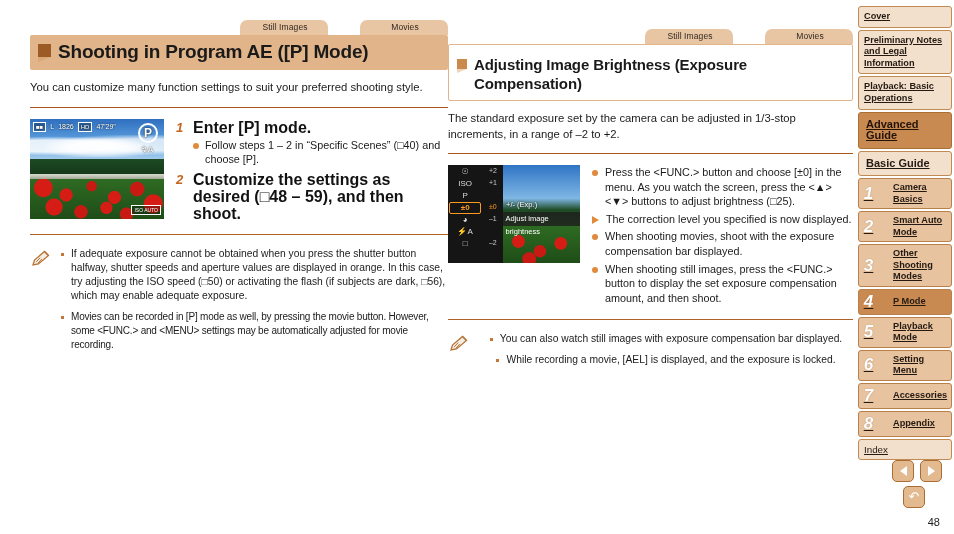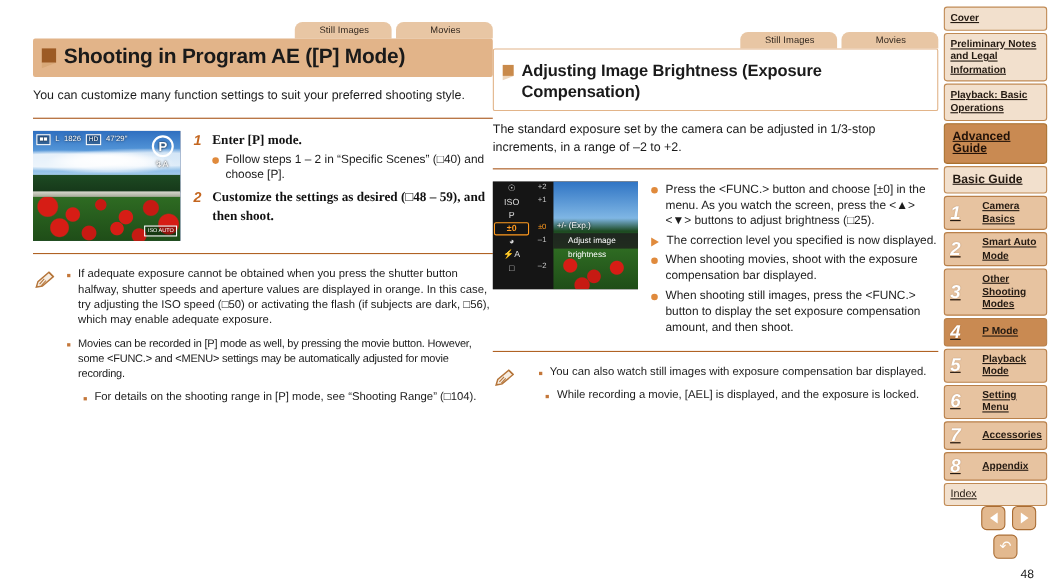--- a/index.html
+++ b/index.html
@@ -23,20 +23,21 @@
     background: #e8c6a4;
     color: #33281f;
     font-size: 8.5px;
     line-height: 15px;
     height: 15px;
     padding: 0 16px 0 18px;
     border-radius: 7px 7px 0 0;
     text-align: center;
     min-width: 88px;
     letter-spacing: .1px;
+    margin-left: 28px;
   }
 
   
   .hbar {
     background: #e2b489;
     border-radius: 2px;
     padding: 5px 8px 6px 8px;
     display: flex;
     align-items: flex-start;
     gap: 7px;
@@ -184,25 +185,24 @@
   .stepnum {
     color: #c4661f;
     font-weight: bold;
     font-style: italic;
     font-size: 13px;
     line-height: 17px;
     flex: 0 0 auto;
     width: 10px;
   }
   .steptitle {
-    font-size: 12px;
+    font-size: 16px;
     font-weight: bold;
     line-height: 17px;
     color: #121212;
-    font-family: Liberation Serif, serif;
   }
   .substep {
     display: flex; gap: 6px;
     margin: 2px 0 4px 17px;
   }
   .dot {
     flex: 0 0 auto;
     width: 6px; height: 6px; border-radius: 50%;
     background: #e08a3c;
     margin-top: 5px;
@@ -262,21 +262,21 @@
   .mnum { color:#c8c8c8; font-size:7px; line-height:11px; text-align:center; height:12.2%; }
   .mnum.hl { color:#ff9a1f; }
   .exptag {
     position:absolute; left:44%; top:36%;
     color:#fff; font-size:7.5px; text-shadow:0 0 2px #000;
   }
   .tipbar {
     position:absolute; left:42%; right:0; top:48%;
     background: rgba(30,30,30,.82);
     color:#fff; font-size:7.5px; line-height:13px;
-    padding-left:13px;
+    padding-left:2px;
     height:14px;
   }
 
   .rsteps { display:flex; gap:12px; margin-top:11px; }
   .rbullets { flex:1 1 auto; }
   .rb { display:flex; gap:7px; margin-bottom:3px; }
   .tri {
     flex:0 0 auto; width:0; height:0; margin-top:4px;
     border-left: 7px solid #e08a3c;
     border-top: 4.5px solid transparent;
@@ -428,24 +428,20 @@
       </div>
       <div class="noteitems">
         <div class="note">
           <div class="sqdot"></div>
           <div>If adequate exposure cannot be obtained when you press the shutter button halfway, shutter speeds and aperture values are displayed in orange. In this case, try adjusting the ISO speed (□50) or activating the flash (if subjects are dark, □56), which may enable adequate exposure.</div>
         </div>
         <div class="note">
           <div class="sqdot"></div>
           <div class="kbd">Movies can be recorded in [P] mode as well, by pressing the movie button. However, some &lt;FUNC.&gt; and &lt;MENU&gt; settings may be automatically adjusted for movie recording.</div>
         </div>
-        <div class="note">
-          <div class="sqdot"></div>
-          <div>For details on the shooting range in [P] mode, see “Shooting Range” (□104).</div>
-        </div>
       </div>
     </div>
   </div>
 
   <div class="col-right">
 
 
     <div class="tabrow right-align" style="margin-top:9px">
       <div class="chip">Still Images</div>
       <div class="chip">Movies</div>

